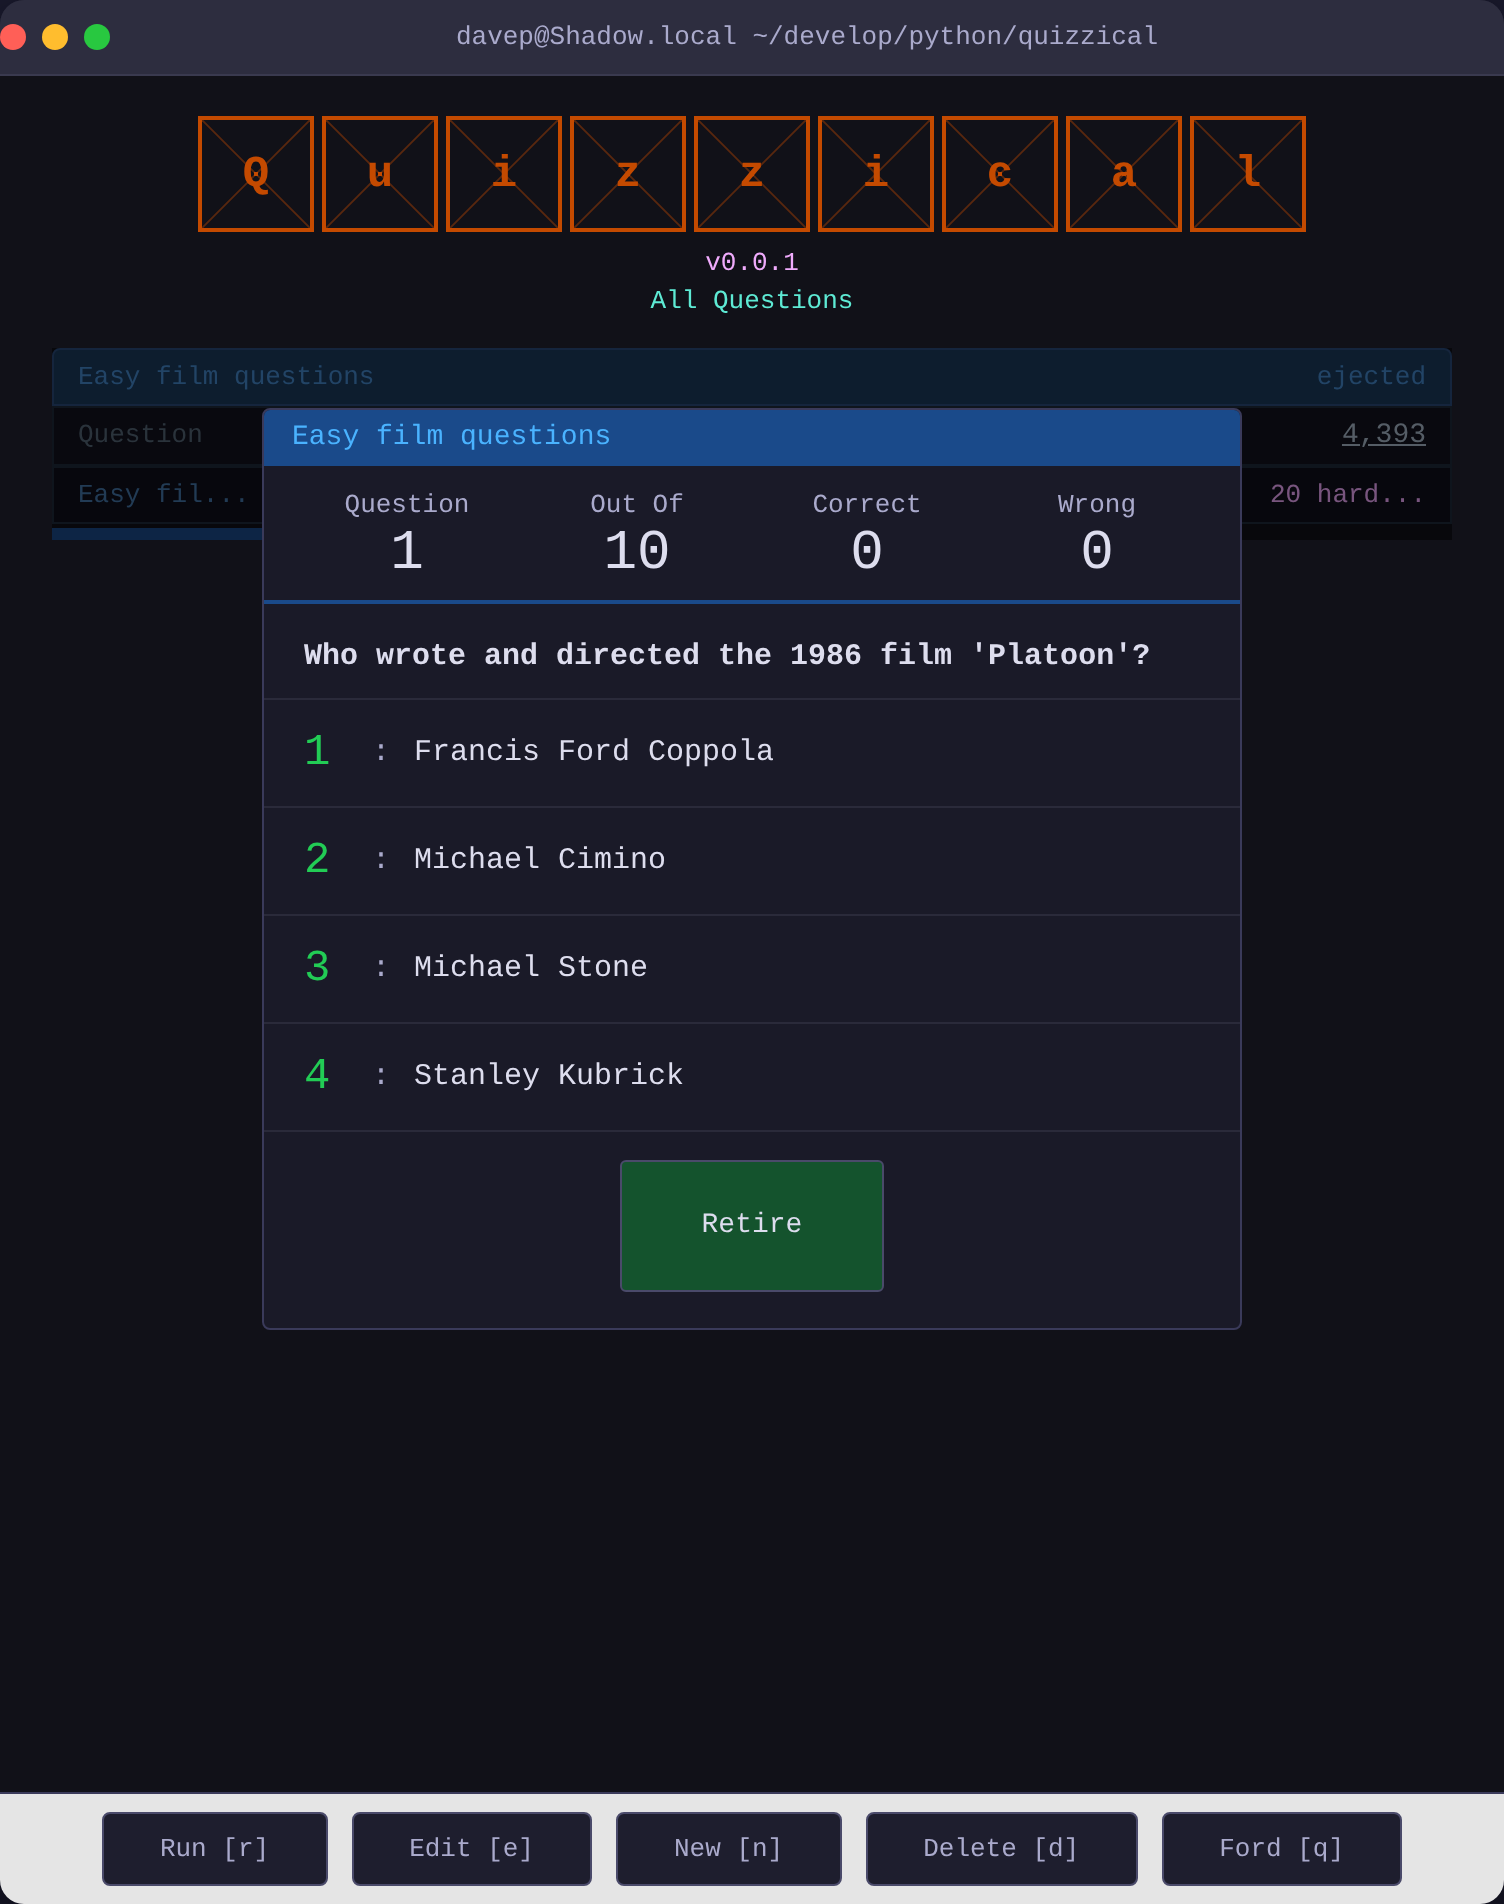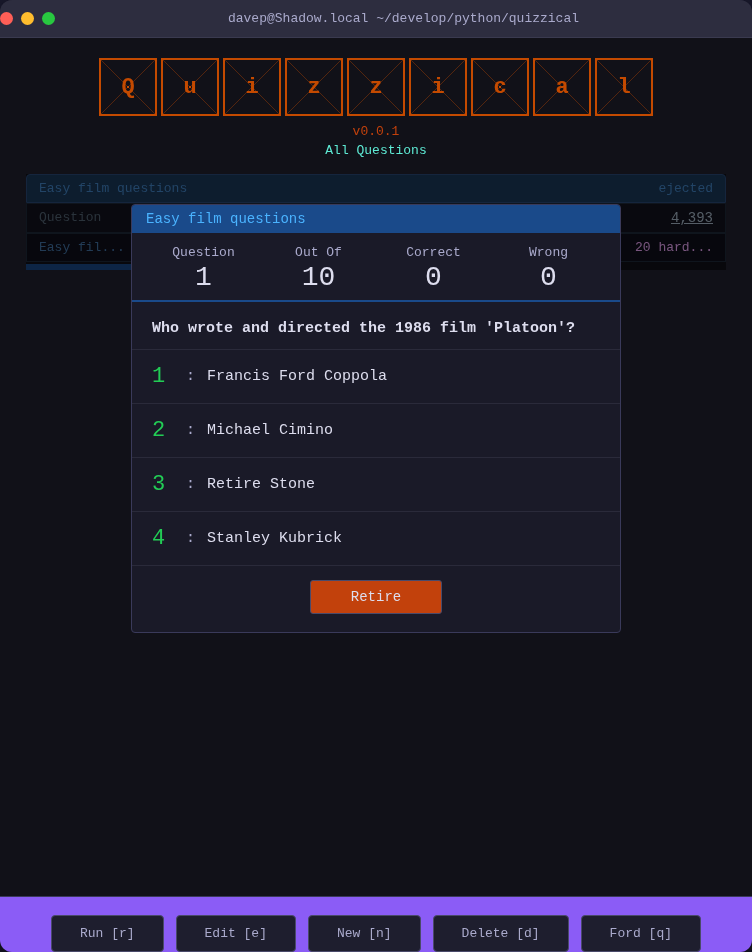--- a/index.html
+++ b/index.html
@@ -95,21 +95,21 @@
     }
 
     
     .logo-char svg {
       position: absolute;
       top: 0; left: 0;
       width: 100%; height: 100%;
     }
 
     .version-text {
-      color: #c2410c;
+      color: #f0abfc;
       font-size: 13px;
       margin-bottom: 4px;
     }
 
     .subtitle-text {
       color: #5eead4;
       font-size: 13px;
       margin-bottom: 16px;
     }
 
@@ -200,36 +200,36 @@
     }
 
     .modal-footer {
       padding: 14px 20px 18px;
       display: flex;
       justify-content: center;
       border-top: 1px solid #2a2a3a;
     }
 
     .retire-btn {
-      background: #c2410c;
+      background: #14532d;
       color: #ddddee;
       border: 1px solid #4a4a6a;
-      padding: 8px 40px;
+      padding: 24px 40px;
       font-size: 14px;
       font-family: 'Courier New', Courier, monospace;
       cursor: pointer;
       border-radius: 3px;
     }
 
     
     .toolbar {
-      background: #8b5cf6;
+      background: #e5e5e5;
       height: 56px;
       display: flex;
-      align-items: flex-end;
+      align-items: center;
       justify-content: center;
       gap: 12px;
       padding: 0 20px;
       border-top: 1px solid #3a3a5a;
       flex-shrink: 0;
     }
 
     .toolbar-btn {
       background: #1e1e2e;
       color: #aaaacc;
@@ -378,21 +378,21 @@
             <span class="answer-text">Francis Ford Coppola</span>
           </div>
           <div class="answer-option">
             <span class="answer-number">2</span>
             <span class="answer-colon">:</span>
             <span class="answer-text">Michael Cimino</span>
           </div>
           <div class="answer-option">
             <span class="answer-number">3</span>
             <span class="answer-colon">:</span>
-            <span class="answer-text">Retire Stone</span>
+            <span class="answer-text">Michael Stone</span>
           </div>
           <div class="answer-option">
             <span class="answer-number">4</span>
             <span class="answer-colon">:</span>
             <span class="answer-text">Stanley Kubrick</span>
           </div>
 
           <div class="modal-footer">
             <button class="retire-btn">Retire</button>
           </div>

